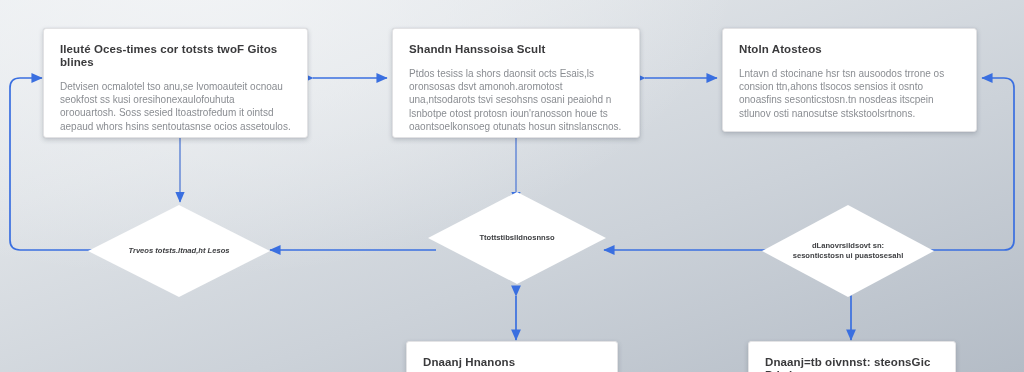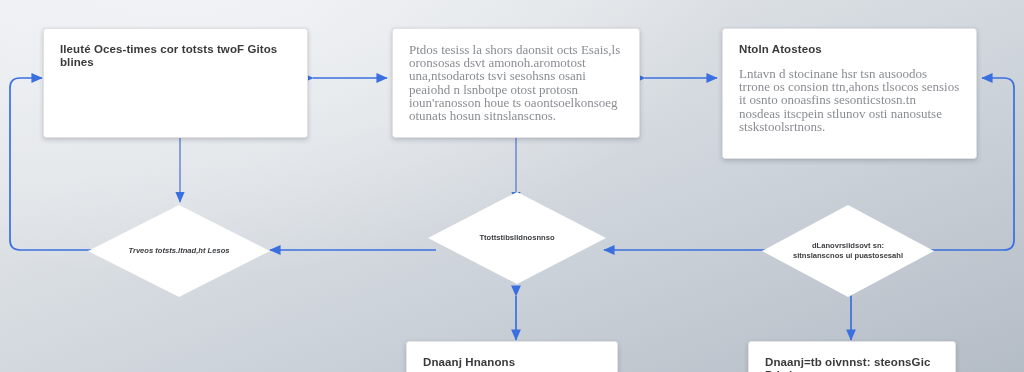--- a/index.html
+++ b/index.html
@@ -31,26 +31,25 @@
   .node-title {
     font-size: 11.5px;
     font-weight: bold;
     color: #3a3a3c;
     letter-spacing: 0.1px;
     line-height: 13px;
     margin: 0 0 11px 0;
     filter: blur(0.65px);
   }
   .node-body {
-    font-size: 13px;
+    font-size: 10px;
     color: #8a8d92;
     line-height: 13.2px;
     margin: 0;
     filter: blur(0.75px);
-    font-family: Liberation Serif, serif;
   }
 
   
   .diamond {
     position: absolute;
     display: flex;
     align-items: center;
     justify-content: center;
     background: #ffffff;
     clip-path: polygon(50% 0%, 100% 50%, 50% 100%, 0% 50%);
@@ -148,41 +147,43 @@
       <line class="wire" x1="516" y1="296" x2="516" y2="340" marker-start="url(#arrowL)" marker-end="url(#arrowR)"></line>
     </g>
 
     <g>
       <line class="wire" x1="851" y1="296" x2="851" y2="340" marker-start="url(#arrowL)" marker-end="url(#arrowR)"></line>
     </g>
   </svg>
 
   <div class="node" style="left:43px; top:28px; width:265px; height:110px;">
     <div class="node-title">Ileuté Oces-times cor totsts twoF Gitos blines</div>
+    <div class="node-body">Detvisen ocmalotel tso anu,se lvomoauteit ocnoau seokfost ss kusi oresihonexaulofouhuta oroouartosh. Soss sesied ltoastrofedum it ointsd aepaud whors hsins sentoutasnse ocios assetoulos.</div>
   </div>
 
   <div class="node" style="left:392px; top:28px; width:248px; height:110px;">
+    <div class="node-title">Shandn Hanssoisa Scult</div>
     <div class="node-body">Ptdos tesiss la shors daonsit octs Esais,ls oronsosas dsvt amonoh.aromotost una,ntsodarots tsvi sesohsns osani peaiohd n lsnbotpe otost protosn ioun'ranosson houe ts oaontsoelkonsoeg otunats hosun sitnslanscnos.</div>
   </div>
 
-  <div class="node" style="left:722px; top:28px; width:255px; height:131px;">
+  <div class="node" style="left:722px; top:28px; width:255px; height:104px;">
     <div class="node-title">Ntoln Atosteos</div>
     <div class="node-body">Lntavn d stocinane hsr tsn ausoodos trrone os consion ttn,ahons tlsocos sensios it osnto onoasfins sesonticstosn.tn nosdeas itscpein stlunov osti nanosutse stskstoolsrtnons.</div>
   </div>
 
   <div class="diamond" style="left:88px; top:205px; width:182px; height:92px;font-style:italic;">
     <div class="diamond-label">Trveos totsts.ltnad,ht Lesos</div>
   </div>
 
   <div class="diamond" style="left:428px; top:192px; width:178px; height:92px;">
     <div class="diamond-label">Ttottstibslldnosnnso</div>
   </div>
 
   <div class="diamond" style="left:762px; top:205px; width:172px; height:92px;">
-    <div class="diamond-label">dLanovrsildsovt sn: sitnslanscnos ui puastosesahl</div>
+    <div class="diamond-label">dLanovrsildsovt sn: sesonticstosn ui puastosesahl</div>
   </div>
 
   <div class="bottom-box" style="left:406px; top:341px; width:212px; height:62px;">
     <div class="node-title">Dnaanj Hnanons</div>
   </div>
 
   <div class="bottom-box" style="left:748px; top:341px; width:208px; height:62px;">
     <div class="node-title">Dnaanj=tb oivnnst: steonsGic Pdwi</div>
   </div>
 

